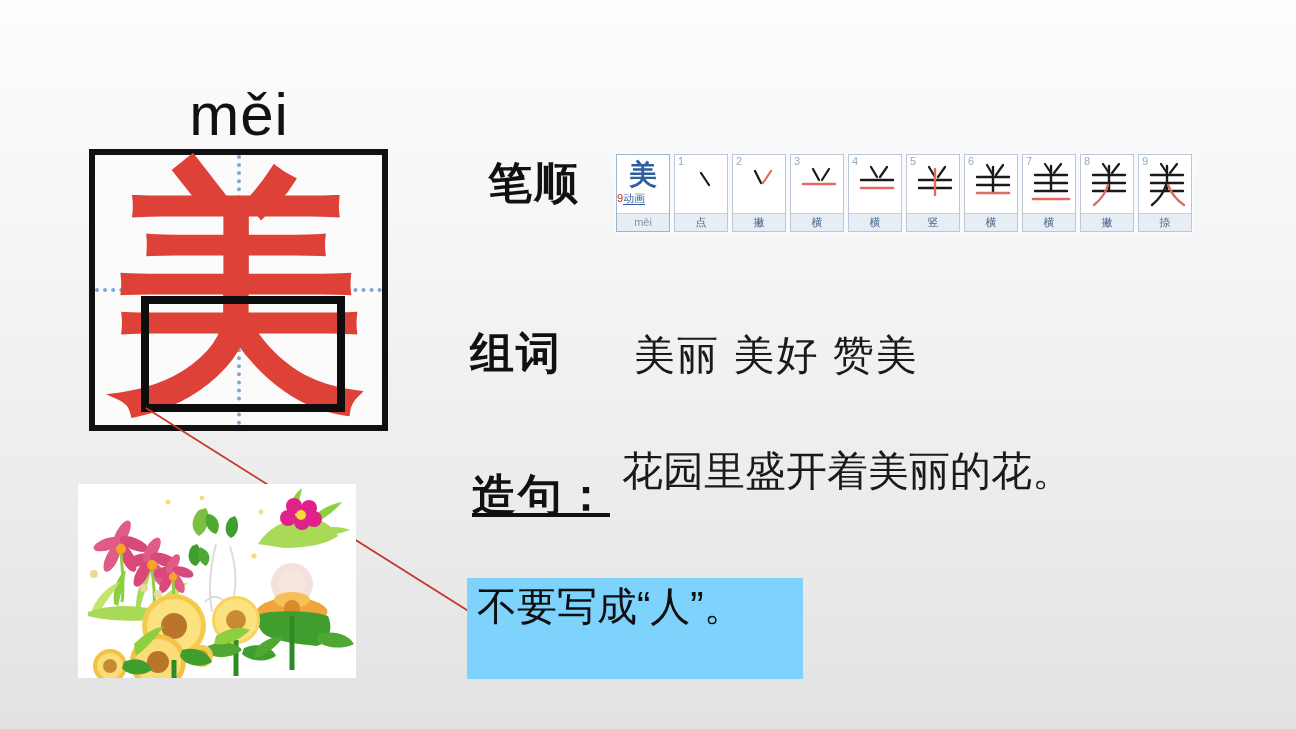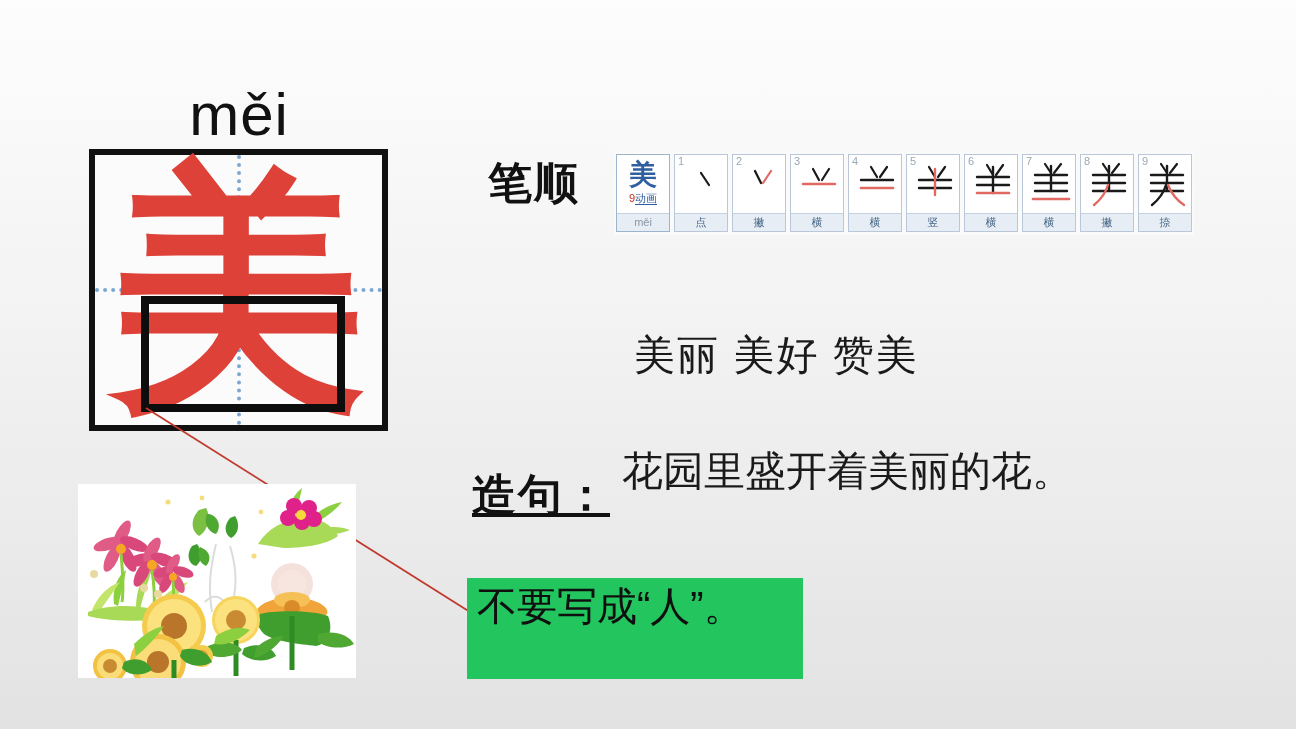--- a/index.html
+++ b/index.html
@@ -183,21 +183,21 @@
   .first-char {
     font-size: 28px;
     line-height: 32px;
     color: #2f5f9e;
     text-align: center;
     font-weight: 600;
     padding-top: 4px;
     font-family: "DejaVu Sans", "Liberation Sans", sans-serif;
   }
   .first-meta {
-    text-align: center;
+    text-align: left;
     font-size: 11px;
     line-height: 14px;
     white-space: nowrap;
   }
   .first-meta .cnt { color: #cc2b1d; }
   .first-meta .anim {
     color: #2f5f9e;
     border-bottom: 1px solid #2f5f9e;
   }
   .first-pinyin {
@@ -210,21 +210,21 @@
     text-align: center;
   }
 
   
   .warning-box {
     position: absolute;
     left: 467px;
     top: 578px;
     width: 336px;
     height: 101px;
-    background: #22c55e;
+    background: #7dd3fc;
     box-sizing: border-box;
     padding: 4px 8px 0 10px;
   }
   .warning-text {
     color: #0f0f0f;
     font-size: 40px;
     line-height: 48px;
     font-weight: 400;
     word-break: break-all;
   }
@@ -500,20 +500,21 @@
           <path d="M28 11 L28 34" stroke="#1a1a1a" stroke-width="2.4" fill="none" stroke-linecap="round"></path>
           <path d="M12 36 L44 36" stroke="#1a1a1a" stroke-width="2.4" fill="none" stroke-linecap="round"></path>
           <path d="M27 30 C24 40 18 46 13 50" stroke="#1a1a1a" stroke-width="2.4" fill="none" stroke-linecap="round"></path>
           <path d="M29 30 C33 40 39 46 45 50" stroke="#e06a62" stroke-width="2.4" fill="none" stroke-linecap="round"></path>
         </svg>
       </div>
       <div class="stroke-name">捺</div>
     </div>
   </div>
 
+  <div class="row-label" id="label-zuci">组词</div>
   <div class="row-value" id="value-zuci">美丽  美好  赞美</div>
 
   <div class="row-label" id="label-zaoju">造句：</div>
   <div class="row-value" id="value-zaoju">花园里盛开着美丽的花。</div>
 
   <div class="warning-box">
     <div class="warning-text">不要写成“人”。</div>
   </div>
 
 </div>

